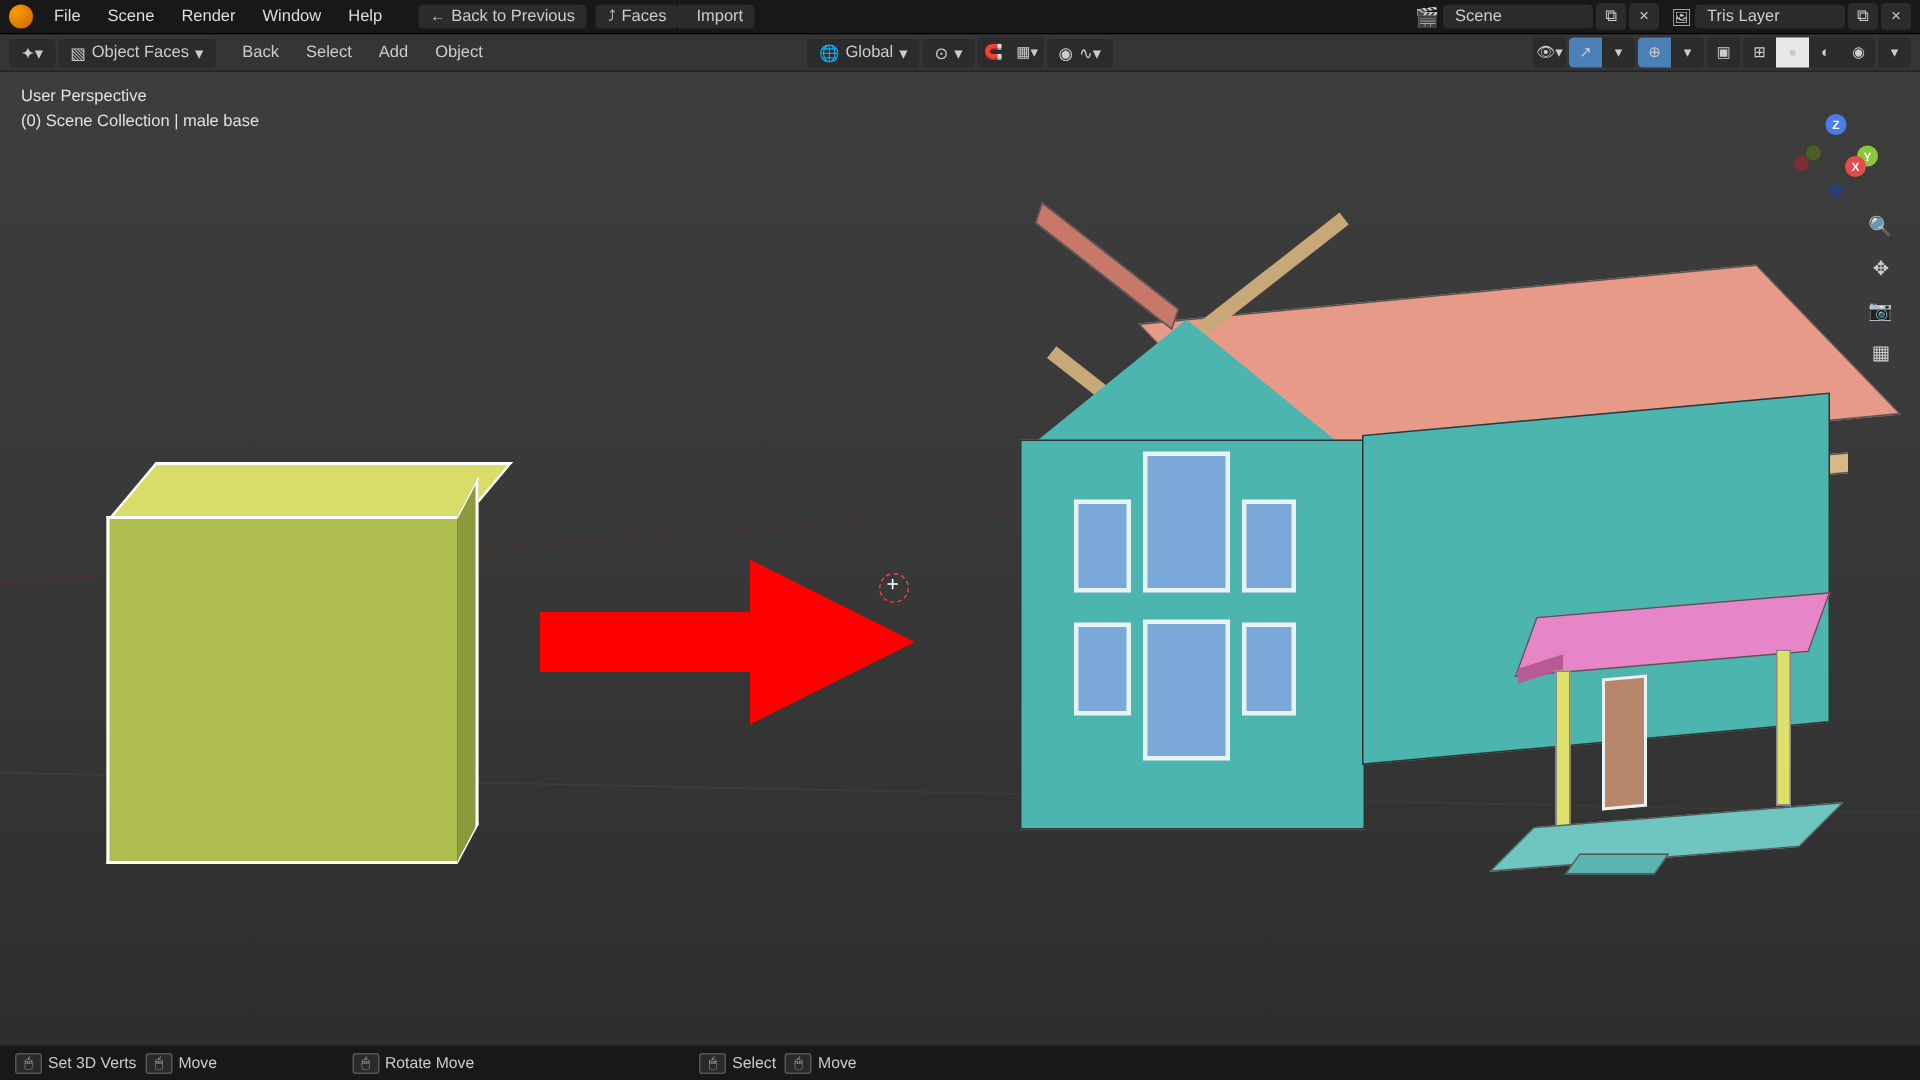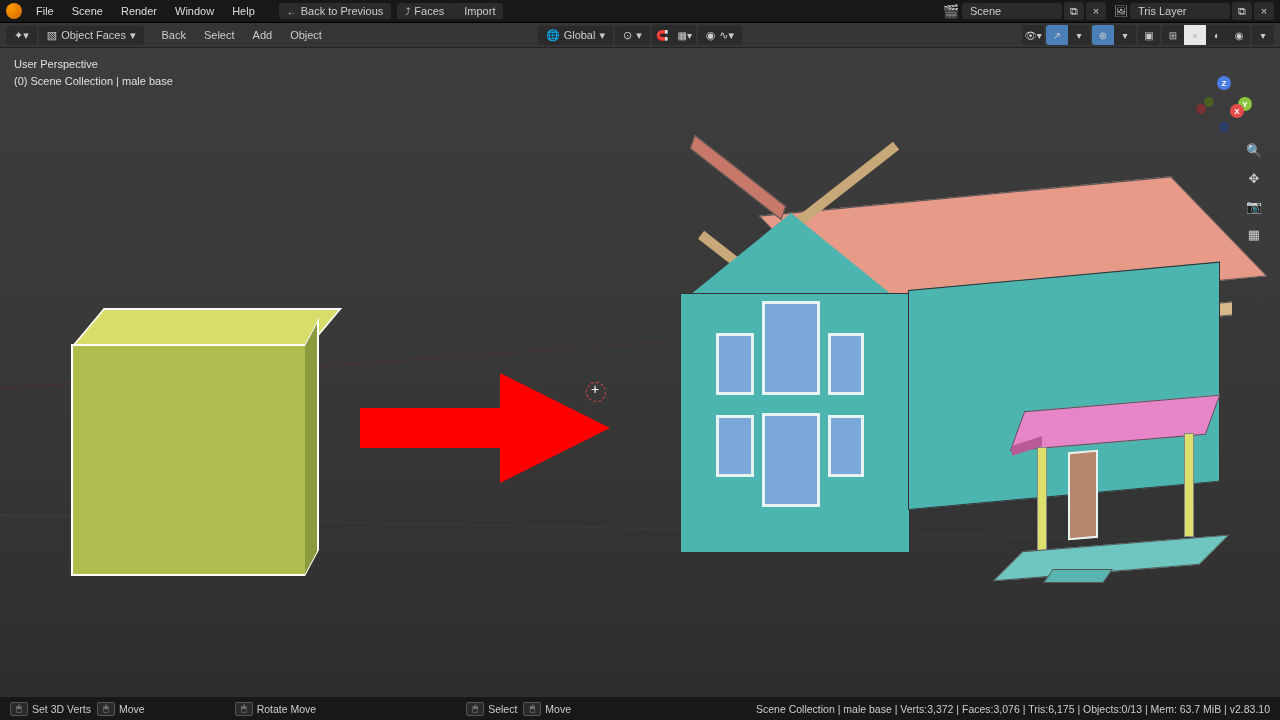--- a/index.html
+++ b/index.html
@@ -248,14 +248,13 @@
     </div>
   <div class="bb-item" style="margin-left:150px;">
       <span class="bb-icon">🖱</span>
       <span>Select</span>
     </div>
   <div class="bb-item" style="margin-left:6px;">
       <span class="bb-icon">🖱</span>
       <span>Move</span>
     </div>
   <div class="spacer"></div>
-  <div>Scene Collection | male base | Verts:3,372 | Faces:3,076 | Tris:6,175 | Objects:0/13 | Mem: 63.7 MiB | v2.83.10</div>
 </div>
 
 </body></html>

